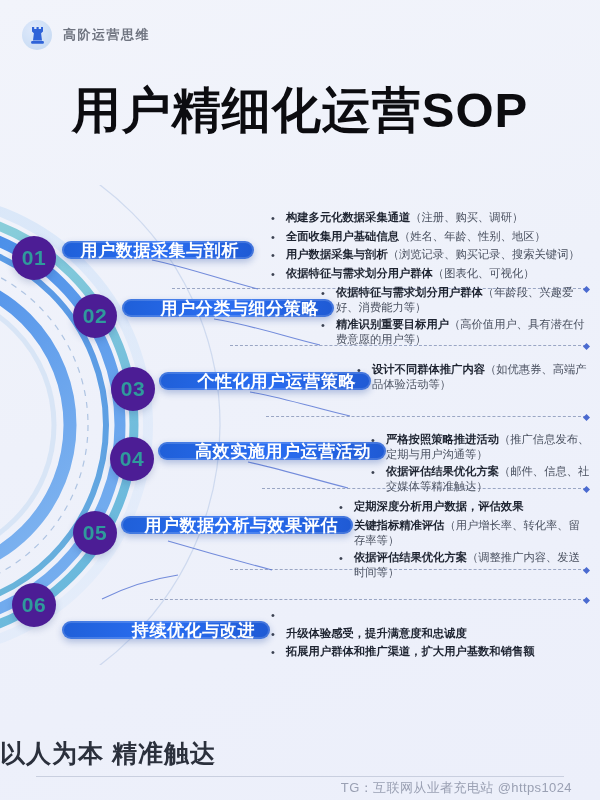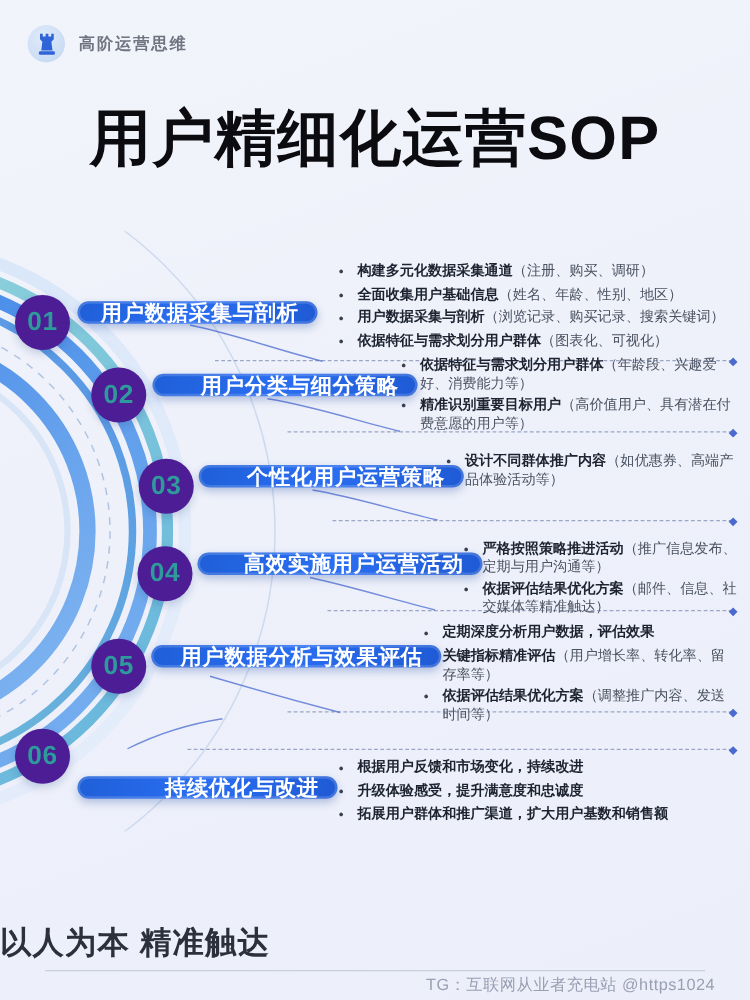--- a/index.html
+++ b/index.html
@@ -223,21 +223,20 @@
     </div>
 
     <div class="step" style="--h:74px">
       <div class="badge" style="left:12px;top:10px">06</div>
       <div class="pill" style="left:62px;top:48px;width:178px">
         <span>持续优化与改进</span>
       </div>
       <div class="bullets" style="left:268px;top:34px;width:322px">
         <div class="bullet">
           <span class="dot">•</span>
-          <span class="btext"><span>根据用户反馈和市场变化，持续改进</span><em></em></span>
         </div>
         <div class="bullet">
           <span class="dot">•</span>
           <span class="btext"><span>升级体验感受，提升满意度和忠诚度</span><em></em></span>
         </div>
         <div class="bullet">
           <span class="dot">•</span>
           <span class="btext"><span>拓展用户群体和推广渠道，扩大用户基数和销售额</span><em></em></span>
         </div>
       </div>

